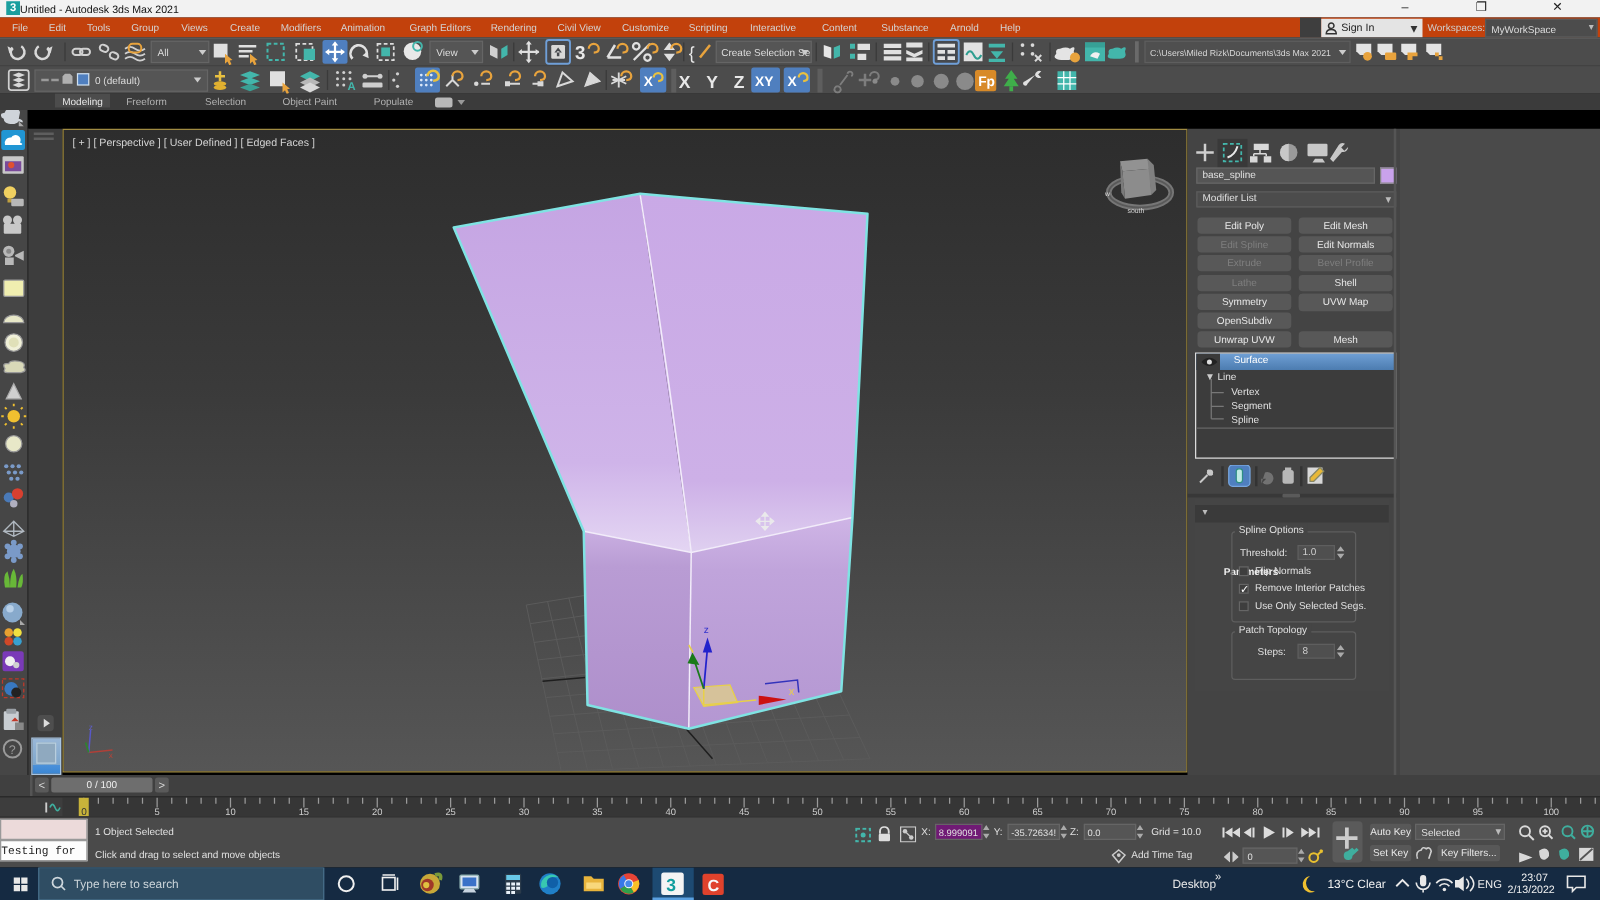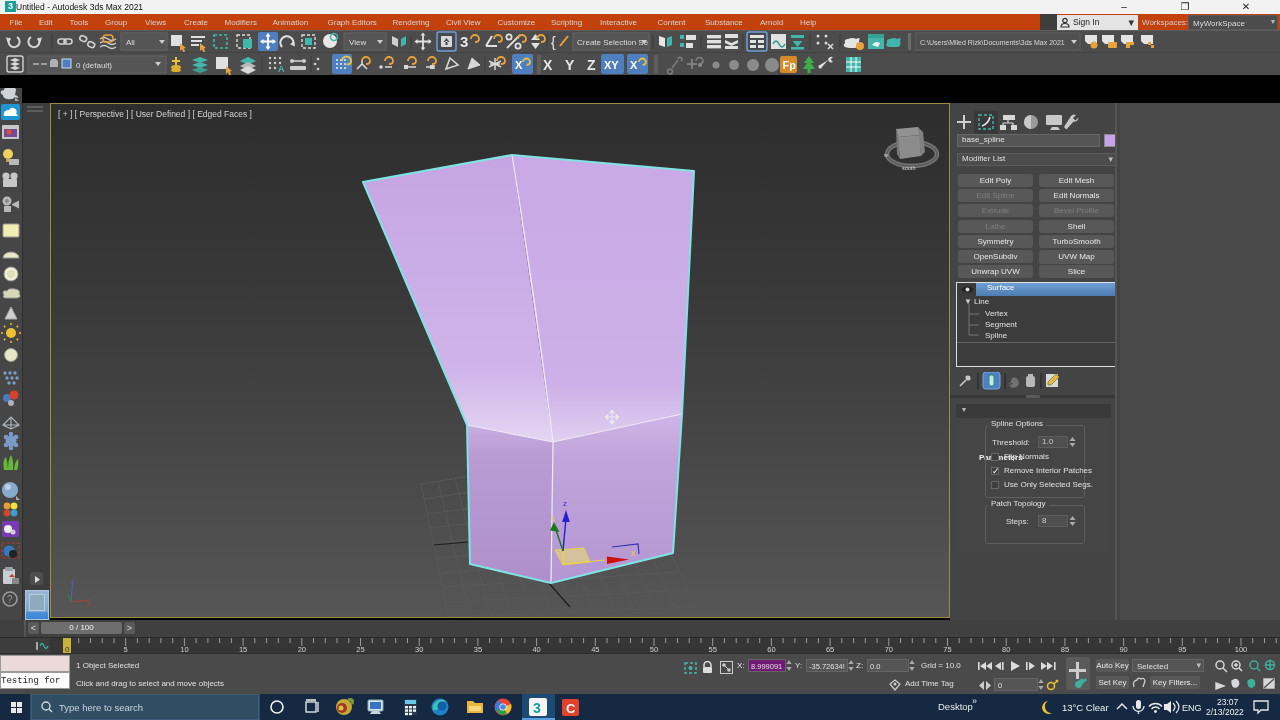--- a/index.html
+++ b/index.html
@@ -375,20 +375,31 @@
     <path d="M828 7 a3.5 3.5 0 0 1 5 -3 l-2.5 2.5 2.5 2.5 a3.5 3.5 0 0 1 -5 -2 l-6 7 a1.8 1.8 0 1 1 -2 -2 z" fill="#e0e0e0"></path>
     <g>
           <rect x="846" y="4" width="15" height="15" fill="#43b6ab"></rect>
           <g stroke="#fff" stroke-width="1">
             <path d="M846 9 h15 M846 14 h15 M851 4 v15 M856 4 v15"></path>
           </g>
         </g>
   </svg>
   </div>
 
+  <div id="ribbon" class="abs">
+    <div style="position:absolute;left:44px;top:0;width:44px;height:13px;background:#4c4c4c;color:#e8e8e8;text-align:center;padding-top:2px;height:11px;">Modeling</div>
+    <span style="position:absolute;left:101px;top:2px;">Freeform</span>
+    <span style="position:absolute;left:164px;top:2px;">Selection</span>
+    <span style="position:absolute;left:226px;top:2px;">Object Paint</span>
+    <span style="position:absolute;left:299px;top:2px;">Populate</span>
+    <svg width="26" height="11" style="position:absolute;left:348px;top:1px;">
+        <rect x="0" y="2" width="14" height="8" rx="2" fill="#b8b8b8"></rect>
+        <path d="M18 4 l3 4 3 -4 z" fill="#999"></path>
+      </svg>
+  </div>
 
   <div id="leftstrip" class="abs">
     <svg width="22" height="532" viewBox="0 0 22 532">
       <path d="M4 2 q0 -3 6 -3 q6 0 6 3 l-1 5 q4 1 3 3 l-3 -1 q-2 3 -8 2 q-4 -1 -4 -4 q-3 -1 -2 -4 z" fill="#cfd4da"></path>
       <path d="M15 9 l4 4 h-4 z" fill="#aaa"></path>
       <rect x="1" y="16" width="19" height="16" rx="2" fill="#2196d4"></rect>
       <path d="M4 28 a4.5 4.5 0 0 1 5 -6 a4 4 0 0 1 7 4 q3 1 1 2 z" fill="#fff"></path>
       <rect x="2" y="37" width="17" height="14" rx="1" fill="#c8c8c8"></rect>
         <rect x="4" y="41" width="13" height="8" fill="#7a4a9a"></rect>
         <circle cx="9" cy="44" r="2.5" fill="#e05030"></circle>
@@ -620,23 +631,23 @@
     <div class="btn3d" style="left:89px;top:71px;width:75px;height:13px;">Edit Mesh</div>
     <div class="btn3d dis" style="left:8px;top:86px;width:75px;height:13px;">Edit Spline</div>
     <div class="btn3d" style="left:89px;top:86px;width:75px;height:13px;">Edit Normals</div>
     <div class="btn3d dis" style="left:8px;top:101px;width:75px;height:13px;">Extrude</div>
     <div class="btn3d dis" style="left:89px;top:101px;width:75px;height:13px;">Bevel Profile</div>
     <div class="btn3d dis" style="left:8px;top:117px;width:75px;height:13px;">Lathe</div>
     <div class="btn3d" style="left:89px;top:117px;width:75px;height:13px;">Shell</div>
     <div class="btn3d" style="left:8px;top:132px;width:75px;height:13px;">Symmetry</div>
     <div class="btn3d" style="left:89px;top:132px;width:75px;height:13px;">TurboSmooth</div>
     <div class="btn3d" style="left:8px;top:147px;width:75px;height:13px;">OpenSubdiv</div>
-    <div class="btn3d" style="left:89px;top:147px;width:75px;height:14px;">UVW Map</div>
+    <div class="btn3d" style="left:89px;top:132px;width:75px;height:14px;">UVW Map</div>
     <div class="btn3d" style="left:8px;top:162px;width:75px;height:13px;">Unwrap UVW</div>
-    <div class="btn3d" style="left:89px;top:162px;width:75px;height:13px;">Slice</div>
+    <div class="btn3d" style="left:89px;top:162px;width:75px;height:13px;">Mesh</div>
     <div style="position:absolute;left:6px;top:179px;width:161px;height:85px;background:#3c3c3c;border:1px solid #dcdcdc;">
       <div style="position:absolute;left:0;top:0;width:159px;height:13px;background:linear-gradient(#6f9fd4,#4c7cb0);">
           <div style="position:absolute;left:0;top:0;width:19px;height:13px;background:#3a3a3a;"></div>
         <svg width="13" height="9" style="position:absolute;left:4px;top:2px;">
             <path d="M0 4.5 Q6.5 -2 13 4.5 Q6.5 11 0 4.5 z" fill="#222"></path>
             <circle cx="6.5" cy="4.5" r="2" fill="#ddd"></circle>
           </svg>
         <span style="position:absolute;left:30px;top:0;color:#fff;">Surface</span>
       </div>
       <span style="position:absolute;left:7px;top:14px;color:#ccc;font-size:8px;">▼</span>

